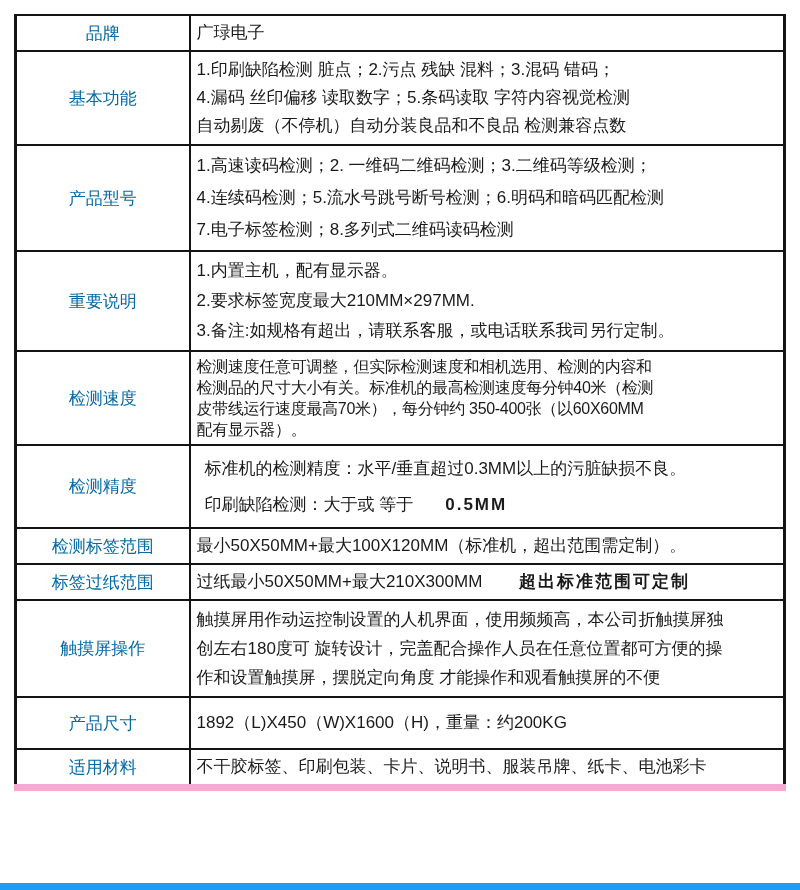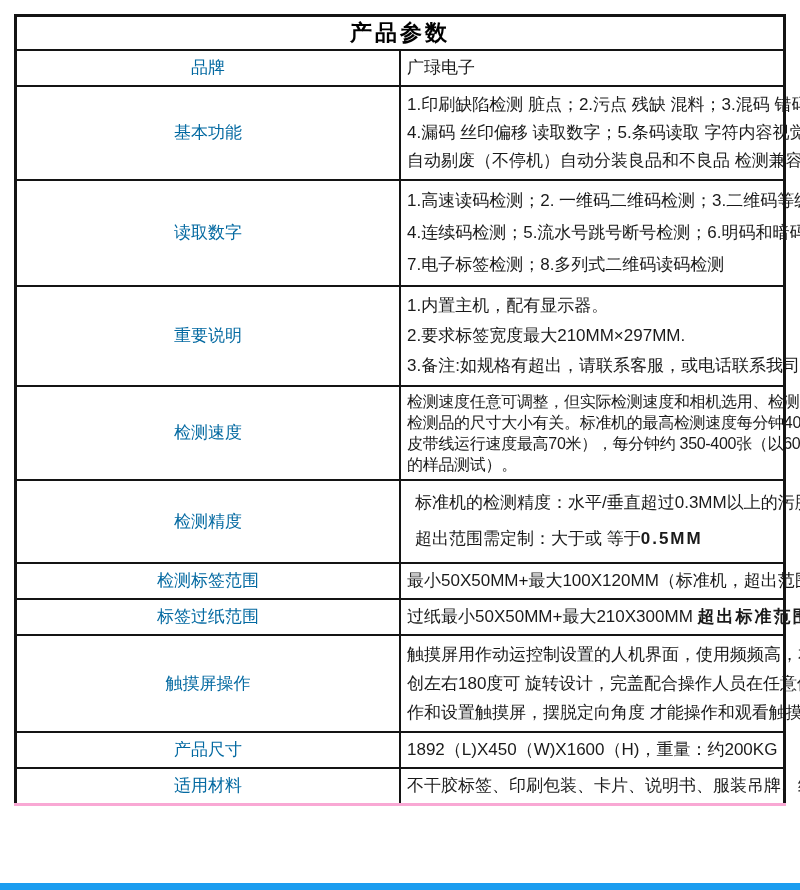--- a/index.html
+++ b/index.html
@@ -16,21 +16,21 @@
     border-collapse: collapse;
     table-layout: fixed;
   }
   table.spec td, table.spec th {
     border: 2px solid #141414;
     vertical-align: middle;
   }
   table.spec tr:first-child th { border-top: 3px solid #141414; }
   table.spec td:first-child, table.spec th:first-child { border-left: 3px solid #141414; }
   table.spec td:last-child, table.spec th:last-child { border-right: 3px solid #141414; }
-  table.spec tr:last-child td { border-bottom: 3px solid #f9a8d4; }
+  table.spec tr:last-child td { border-bottom: 7px solid #f9a8d4; }
 
   th.title-cell {
     height: 34px;
     font-size: 22px;
     font-weight: bold;
     text-align: center;
     letter-spacing: 3px;
     color: #000;
   }
   td.label {
@@ -48,68 +48,65 @@
   .r-brand   { height: 32px; }
   .r-model   { height: 33px; }
   .r-basic   { height: 93px; }
   .r-option  { height: 98px; }
   .r-notes   { height: 93px; }
   .r-speed   { height: 89px; }
   .r-prec    { height: 83px; }
   .r-range1  { height: 26px; }
   .r-range2  { height: 34px; }
   .r-touch   { height: 90px; }
-  .r-size    { height: 36px; margin-top: 26px; }
+  .r-size    { height: 52px; margin-top: 26px; }
   .r-mat     { height: 34px; }
 
   .r-model td.value { font-size: 19px; font-weight: bold; letter-spacing: 2.5px; }
   .r-basic td.value  { line-height: 28px; }
   .r-option td.value { line-height: 32px; }
   .r-notes td.value  { line-height: 30px; }
   .r-speed td.value  { font-size: 16px; line-height: 21px; letter-spacing: -0.3px; }
   .r-prec td.value   { line-height: 36px; padding-left: 14px; }
   .r-touch td.value  { line-height: 29px; }
-  .bold-spaced { font-weight: bold; letter-spacing: 2px; }
+  .bold-spaced { font-weight: bold; letter-spacing: 2px; margin-left: 32px; }
   .line { white-space: nowrap; overflow: visible; }
 
   .bottom-bar {
     position: absolute;
     left: 0; bottom: 0;
     width: 800px; height: 7px;
   }
 </style>
 </head>
 <body>
 
 <div class="sheet">
   <table class="spec">
     <tbody>
-        <tr>
-      <th class="title-cell" colspan="2">产品参数</th>
-    </tr>
 
     <tr class="r-brand">
       <td class="label">品牌</td>
       <td class="value">
         <div class="line">广琭电子</div>
       </td>
     </tr>
 
 
     <tr class="r-basic">
       <td class="label">基本功能</td>
       <td class="value">
         <div class="line">1.印刷缺陷检测 脏点；2.污点 残缺 混料；3.混码 错码；</div>
         <div class="line">4.漏码 丝印偏移 读取数字；5.条码读取 字符内容视觉检测</div>
         <div class="line">自动剔废（不停机）自动分装良品和不良品 检测兼容点数</div>
       </td>
     </tr>
 
     <tr class="r-option">
-      <td class="label">读取数字</td>
+      <td class="label">产品型号</td>
       <td class="value">
         <div class="line">1.高速读码检测；2. 一维码二维码检测；3.二维码等级检测；</div>
         <div class="line">4.连续码检测；5.流水号跳号断号检测；6.明码和暗码匹配检测</div>
         <div class="line">7.电子标签检测；8.多列式二维码读码检测</div>
       </td>
     </tr>
 
     <tr class="r-notes">
       <td class="label">重要说明</td>
       <td class="value">
@@ -118,30 +115,30 @@
         <div class="line">3.备注:如规格有超出，请联系客服，或电话联系我司另行定制。</div>
       </td>
     </tr>
 
     <tr class="r-speed">
       <td class="label">检测速度</td>
       <td class="value">
         <div class="line">检测速度任意可调整，但实际检测速度和相机选用、检测的内容和</div>
         <div class="line">检测品的尺寸大小有关。标准机的最高检测速度每分钟40米（检测</div>
         <div class="line">皮带线运行速度最高70米），每分钟约 350-400张（以60X60MM</div>
-        <div class="line">的样品测试）。</div>
+        <div class="line">配有显示器）。</div>
       </td>
     </tr>
 
     <tr class="r-prec">
       <td class="label">检测精度</td>
       <td class="value">
         <div class="line">标准机的检测精度：水平/垂直超过0.3MM以上的污脏缺损不良。</div>
         <div class="line">
-          <span>超出范围需定制：大于或 等于</span><span class="bold-spaced">0.5MM</span>
+          <span>印刷缺陷检测：大于或 等于</span><span class="bold-spaced">0.5MM</span>
         </div>
       </td>
     </tr>
 
     <tr class="r-range1">
       <td class="label">检测标签范围</td>
       <td class="value">
         <div class="line">最小50X50MM+最大100X120MM（标准机，超出范围需定制）。</div>
       </td>
     </tr>

